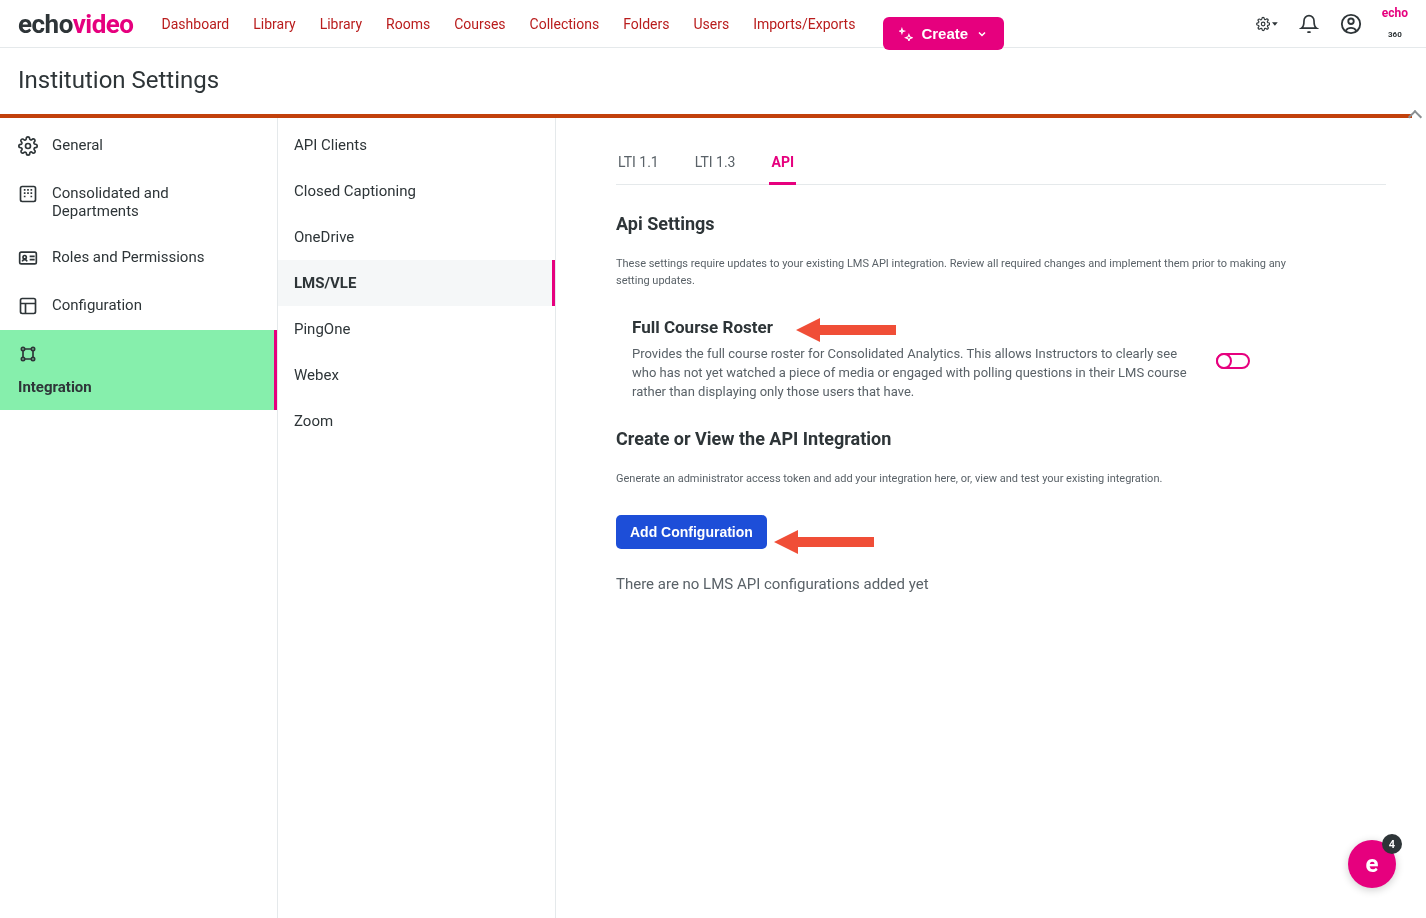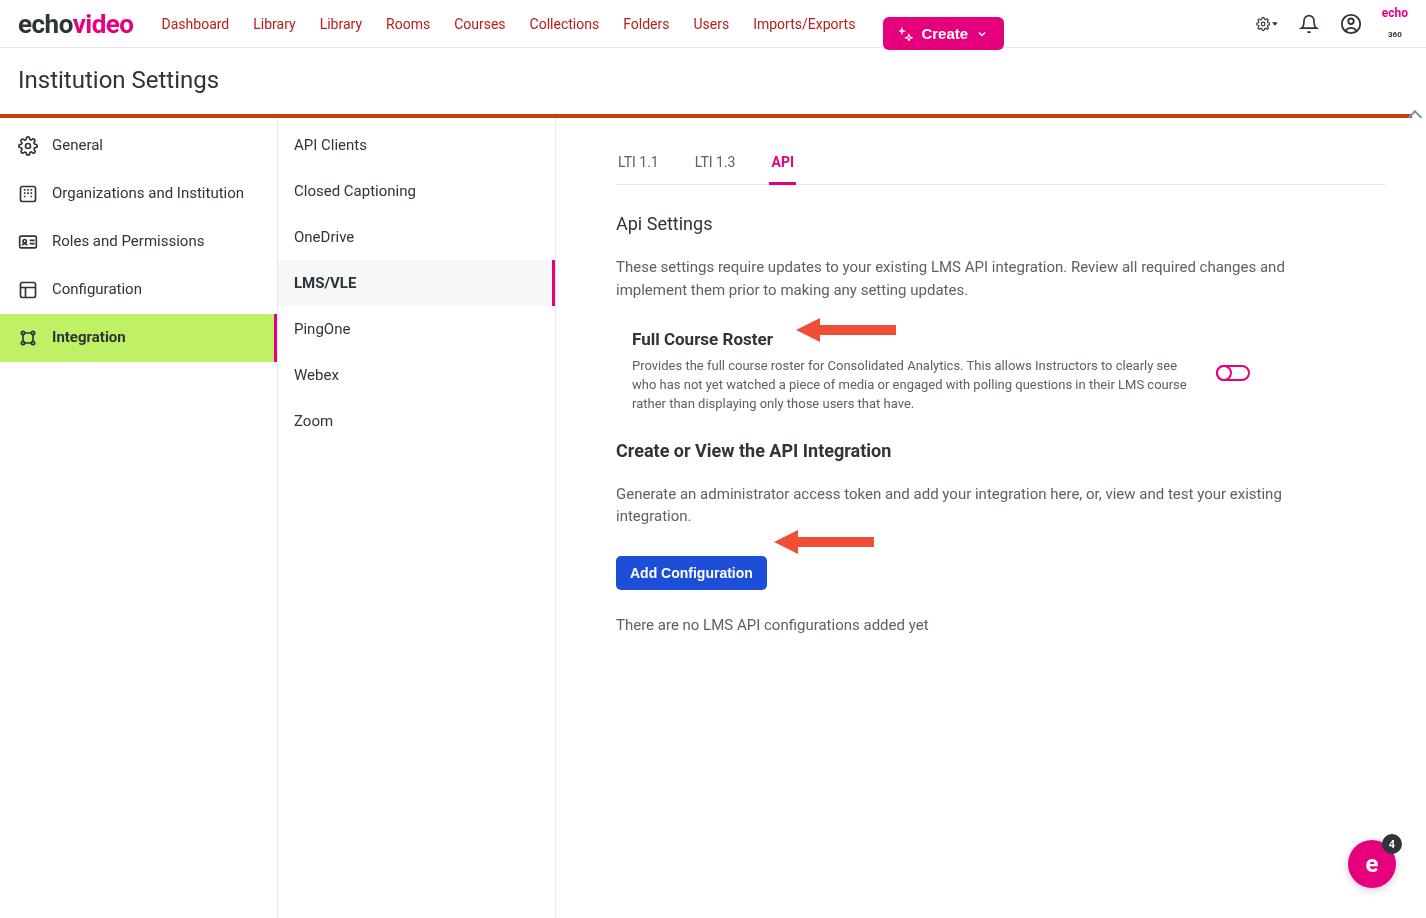--- a/index.html
+++ b/index.html
@@ -86,22 +86,23 @@
     align-items: flex-start;
     gap: 14px;
     padding: 14px 18px;
     font-size: 15px;
     color: #2e3538;
     cursor: pointer;
     position: relative;
   }
   .settings-nav .item svg { width: 20px; height: 20px; flex-shrink: 0; }
   .settings-nav .item.active {
-    background: #bef264;
-    font-weight: 700;
+    background: #86efac;
+    font-weight: 700;
+    flex-direction: column;
   }
   .settings-nav .item.active::after {
     content: "";
     position: absolute;
     right: 0; top: 0; bottom: 0;
     width: 3px;
     background: #e6007e;
   }
 
   
@@ -157,26 +158,26 @@
   .tab.active::after {
     content: "";
     position: absolute;
     left: 0; right: 0; bottom: -1px;
     height: 3px;
     background: #e6007e;
   }
 
   .section-title {
     font-size: 18px;
-    font-weight: 400;
+    font-weight: 700;
     margin-top: 28px;
     color: #2e3538;
   }
   .section-desc {
-    font-size: 15px;
+    font-size: 11px;
     color: #5a6268;
     margin-top: 22px;
     line-height: 1.5;
     max-width: 700px;
   }
 
   .setting-row {
     display: flex;
     margin-top: 28px;
     align-items: flex-start;
@@ -366,21 +367,21 @@
           <circle cx="12" cy="12" r="3"></circle>
           <path d="M19.4 15a1.7 1.7 0 0 0 .3 1.8l.1.1a2 2 0 1 1-2.8 2.8l-.1-.1a1.7 1.7 0 0 0-1.8-.3 1.7 1.7 0 0 0-1 1.5V21a2 2 0 1 1-4 0v-.1a1.7 1.7 0 0 0-1-1.5 1.7 1.7 0 0 0-1.8.3l-.1.1a2 2 0 1 1-2.8-2.8l.1-.1a1.7 1.7 0 0 0 .3-1.8 1.7 1.7 0 0 0-1.5-1H3a2 2 0 1 1 0-4h.1a1.7 1.7 0 0 0 1.5-1 1.7 1.7 0 0 0-.3-1.8l-.1-.1a2 2 0 1 1 2.8-2.8l.1.1a1.7 1.7 0 0 0 1.8.3 1.7 1.7 0 0 0 1-1.5V3a2 2 0 1 1 4 0v.1a1.7 1.7 0 0 0 1 1.5 1.7 1.7 0 0 0 1.8-.3l.1-.1a2 2 0 1 1 2.8 2.8l-.1.1a1.7 1.7 0 0 0-.3 1.8 1.7 1.7 0 0 0 1.5 1H21a2 2 0 1 1 0 4h-.1a1.7 1.7 0 0 0-1.5 1z"></path>
         </svg>
       <span>General</span>
     </div>
     <div class="item">
       <svg viewBox="0 0 24 24" fill="none" stroke="currentColor" stroke-width="2">
           <rect x="3" y="3" width="18" height="18" rx="2"></rect>
           <path d="M7 7h2M7 11h2M7 15h2M15 7h2M15 11h2M15 15h2M11 7h2M11 11h2"></path>
         </svg>
-      <span>Organizations and Institution</span>
+      <span>Consolidated and Departments</span>
     </div>
     <div class="item">
       <svg viewBox="0 0 24 24" fill="none" stroke="currentColor" stroke-width="2">
           <rect x="2" y="5" width="20" height="14" rx="2"></rect>
           <circle cx="8" cy="11" r="2"></circle>
           <path d="M5 16c.8-1.5 2-2 3-2s2.2.5 3 2M14 10h6M14 14h6"></path>
         </svg>
       <span>Roles and Permissions</span>
     </div>
     <div class="item">

